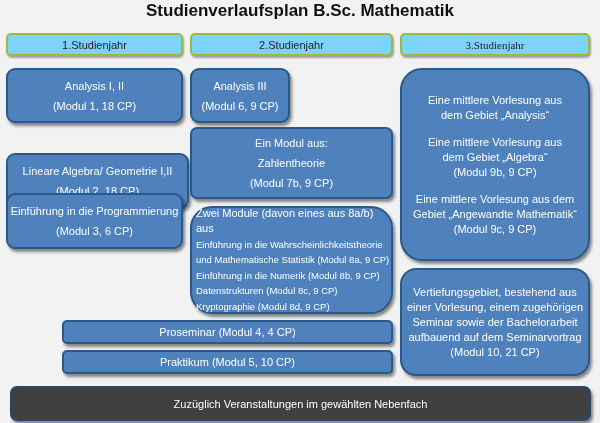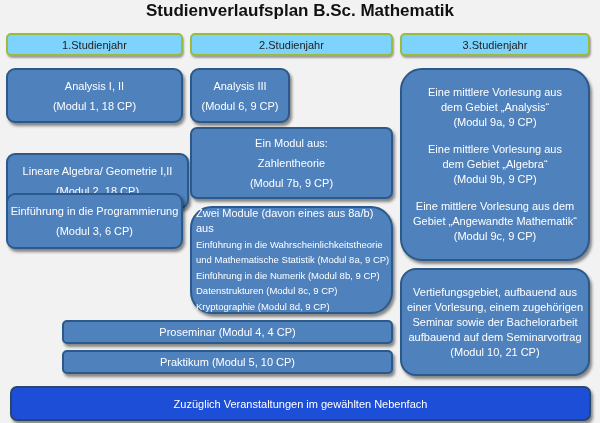--- a/index.html
+++ b/index.html
@@ -30,34 +30,34 @@
     .r14 { border-radius:16px; }
     .r20 { border-radius:22px; }
     .line { line-height:20px; }
     .line15 { line-height:15px; }
     .two { display:flex; width:100%; justify-content:space-around; }
     .two > div { display:flex; flex-direction:column; align-items:center; }
     .list { text-align:left; align-items:flex-start; padding-left:4px; font-size:9.5px;border-radius:22px; }
     .list .head { font-size:11px; }
     .list div { line-height:15.5px; }
     .gap { height:12px; }
-    .dark { background:#1d4ed8; border-color:#27476e; }
+    .dark { background:#404040; border-color:#27476e; }
   </style>
 </head>
 <body>
 
 <div class="title">Studienverlaufsplan B.Sc. Mathematik</div>
 
 <div class="hdr" style="left:6px;width:177px;">
     <span>1.Studienjahr</span>
   </div>
 <div class="hdr" style="left:190px;width:203px;">
     <span>2.Studienjahr</span>
   </div>
-<div class="hdr" style="left:400px;width:190px;">
+<div class="hdr" style="left:400px;width:190px;font-family:Liberation Serif, serif;">
     <span>3.Studienjahr</span>
   </div>
 
 <div class="box r8" style="left:6px;top:68px;width:177px;height:55px;">
   <div class="line">Analysis I, II</div>
   <div class="line">(Modul 1, 18 CP)</div>
 </div>
 <div class="box r8" style="left:6px;top:130px;width:183px;height:56px;margin-top:23px;">
   <div class="line">Lineare Algebra/ Geometrie I,II</div>
   <div class="line">(Modul 2, 18 CP)</div>
@@ -85,32 +85,31 @@
   <div>Einführung in die Wahrscheinlichkeitstheorie</div>
   <div>und Mathematische Statistik (Modul 8a, 9 CP)</div>
   <div>Einführung in die Numerik (Modul 8b, 9 CP)</div>
   <div>Datenstrukturen (Modul 8c, 9 CP)</div>
   <div>Kryptographie (Modul 8d, 9 CP)</div>
 </div>
 
 <div class="box r20" style="left:400px;top:68px;width:190px;height:193px;">
   <div class="line15">Eine mittlere Vorlesung aus</div>
   <div class="line15">dem Gebiet „Analysis“</div>
-  <div class="line15">(Modul 9a, 9 CP)</div>
   <div class="gap"></div>
   <div class="line15">Eine mittlere Vorlesung aus</div>
   <div class="line15">dem Gebiet „Algebra“</div>
   <div class="line15">(Modul 9b, 9 CP)</div>
   <div class="gap"></div>
   <div class="line15">Eine mittlere Vorlesung aus dem</div>
   <div class="line15">Gebiet „Angewandte Mathematik“</div>
   <div class="line15">(Modul 9c, 9 CP)</div>
 </div>
 <div class="box r14" style="left:400px;top:268px;width:190px;height:108px;">
-  <div class="line15">Vertiefungsgebiet, aufbauend aus</div>
+  <div class="line15">Vertiefungsgebiet, bestehend aus</div>
   <div class="line15">einer Vorlesung, einem zugehörigen</div>
   <div class="line15">Seminar sowie der Bachelorarbeit</div>
   <div class="line15">aufbauend auf dem Seminarvortrag</div>
   <div class="line15">(Modul 10, 21 CP)</div>
 </div>
 
 <div class="box r8" style="left:62px;top:320px;width:331px;height:24px;border-radius:5px;">
   <span>Proseminar (Modul 4, 4 CP)</span>
 </div>
 <div class="box r8" style="left:62px;top:350px;width:331px;height:24px;border-radius:5px;">

